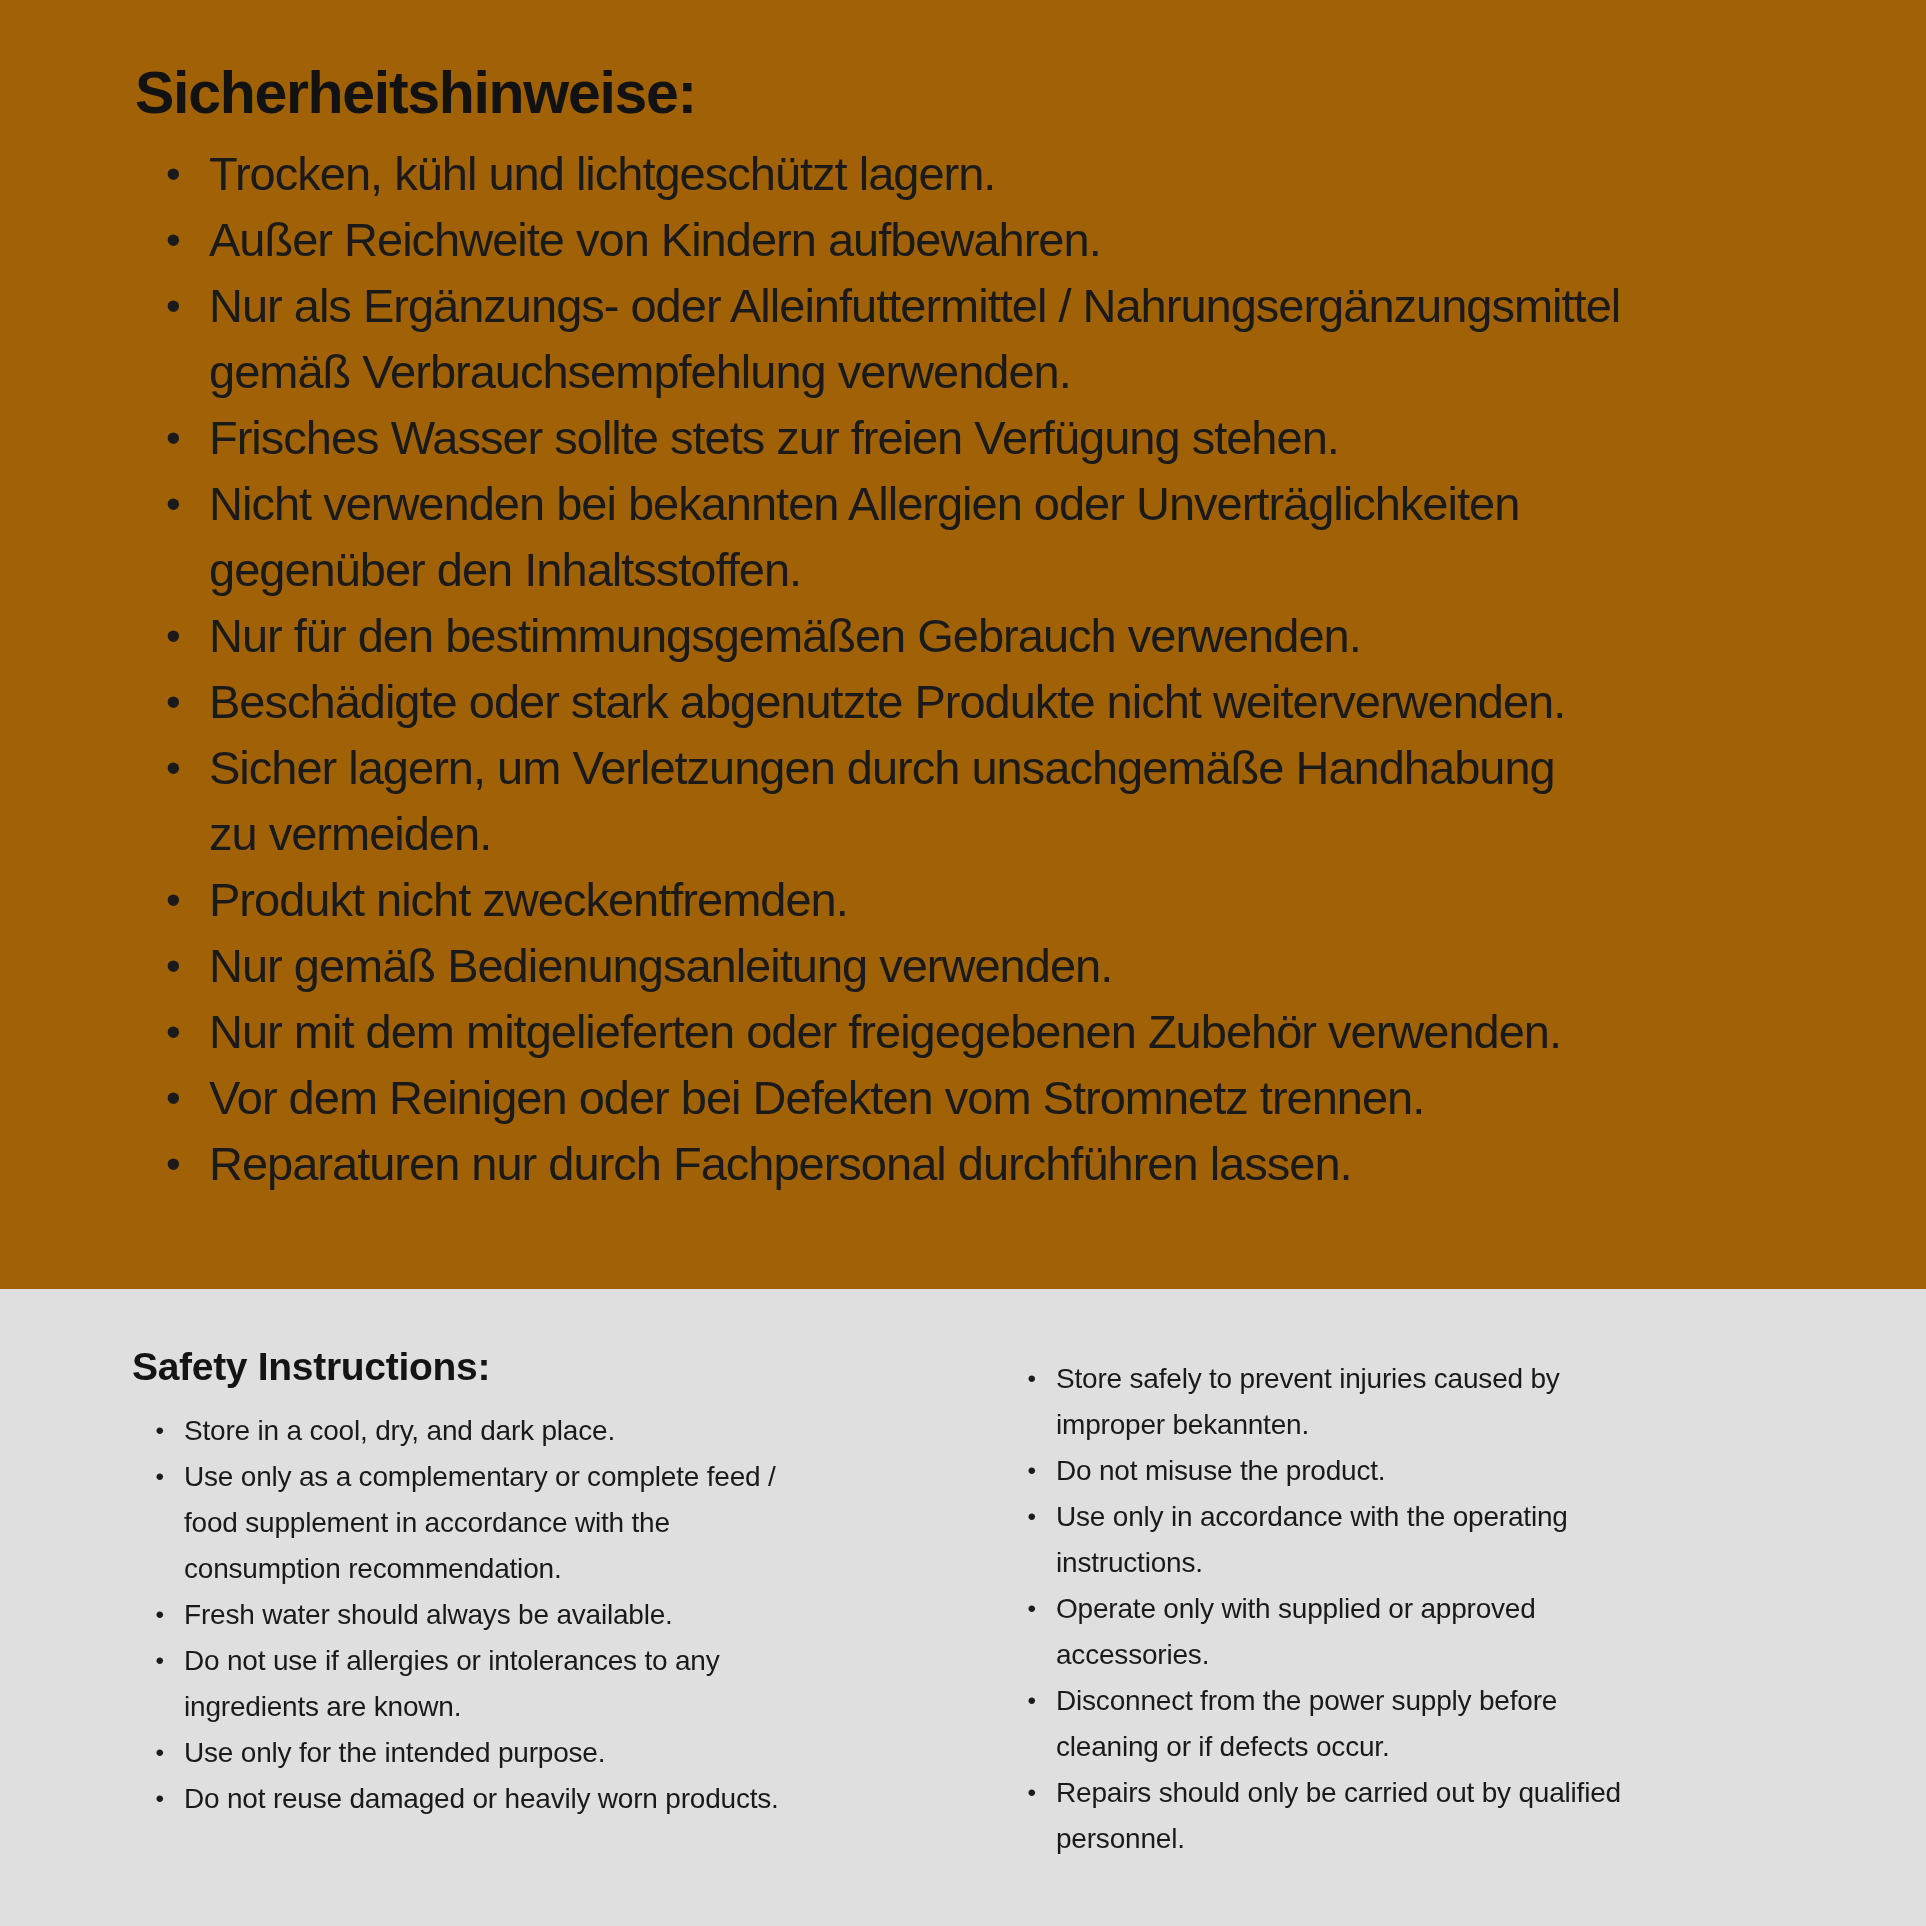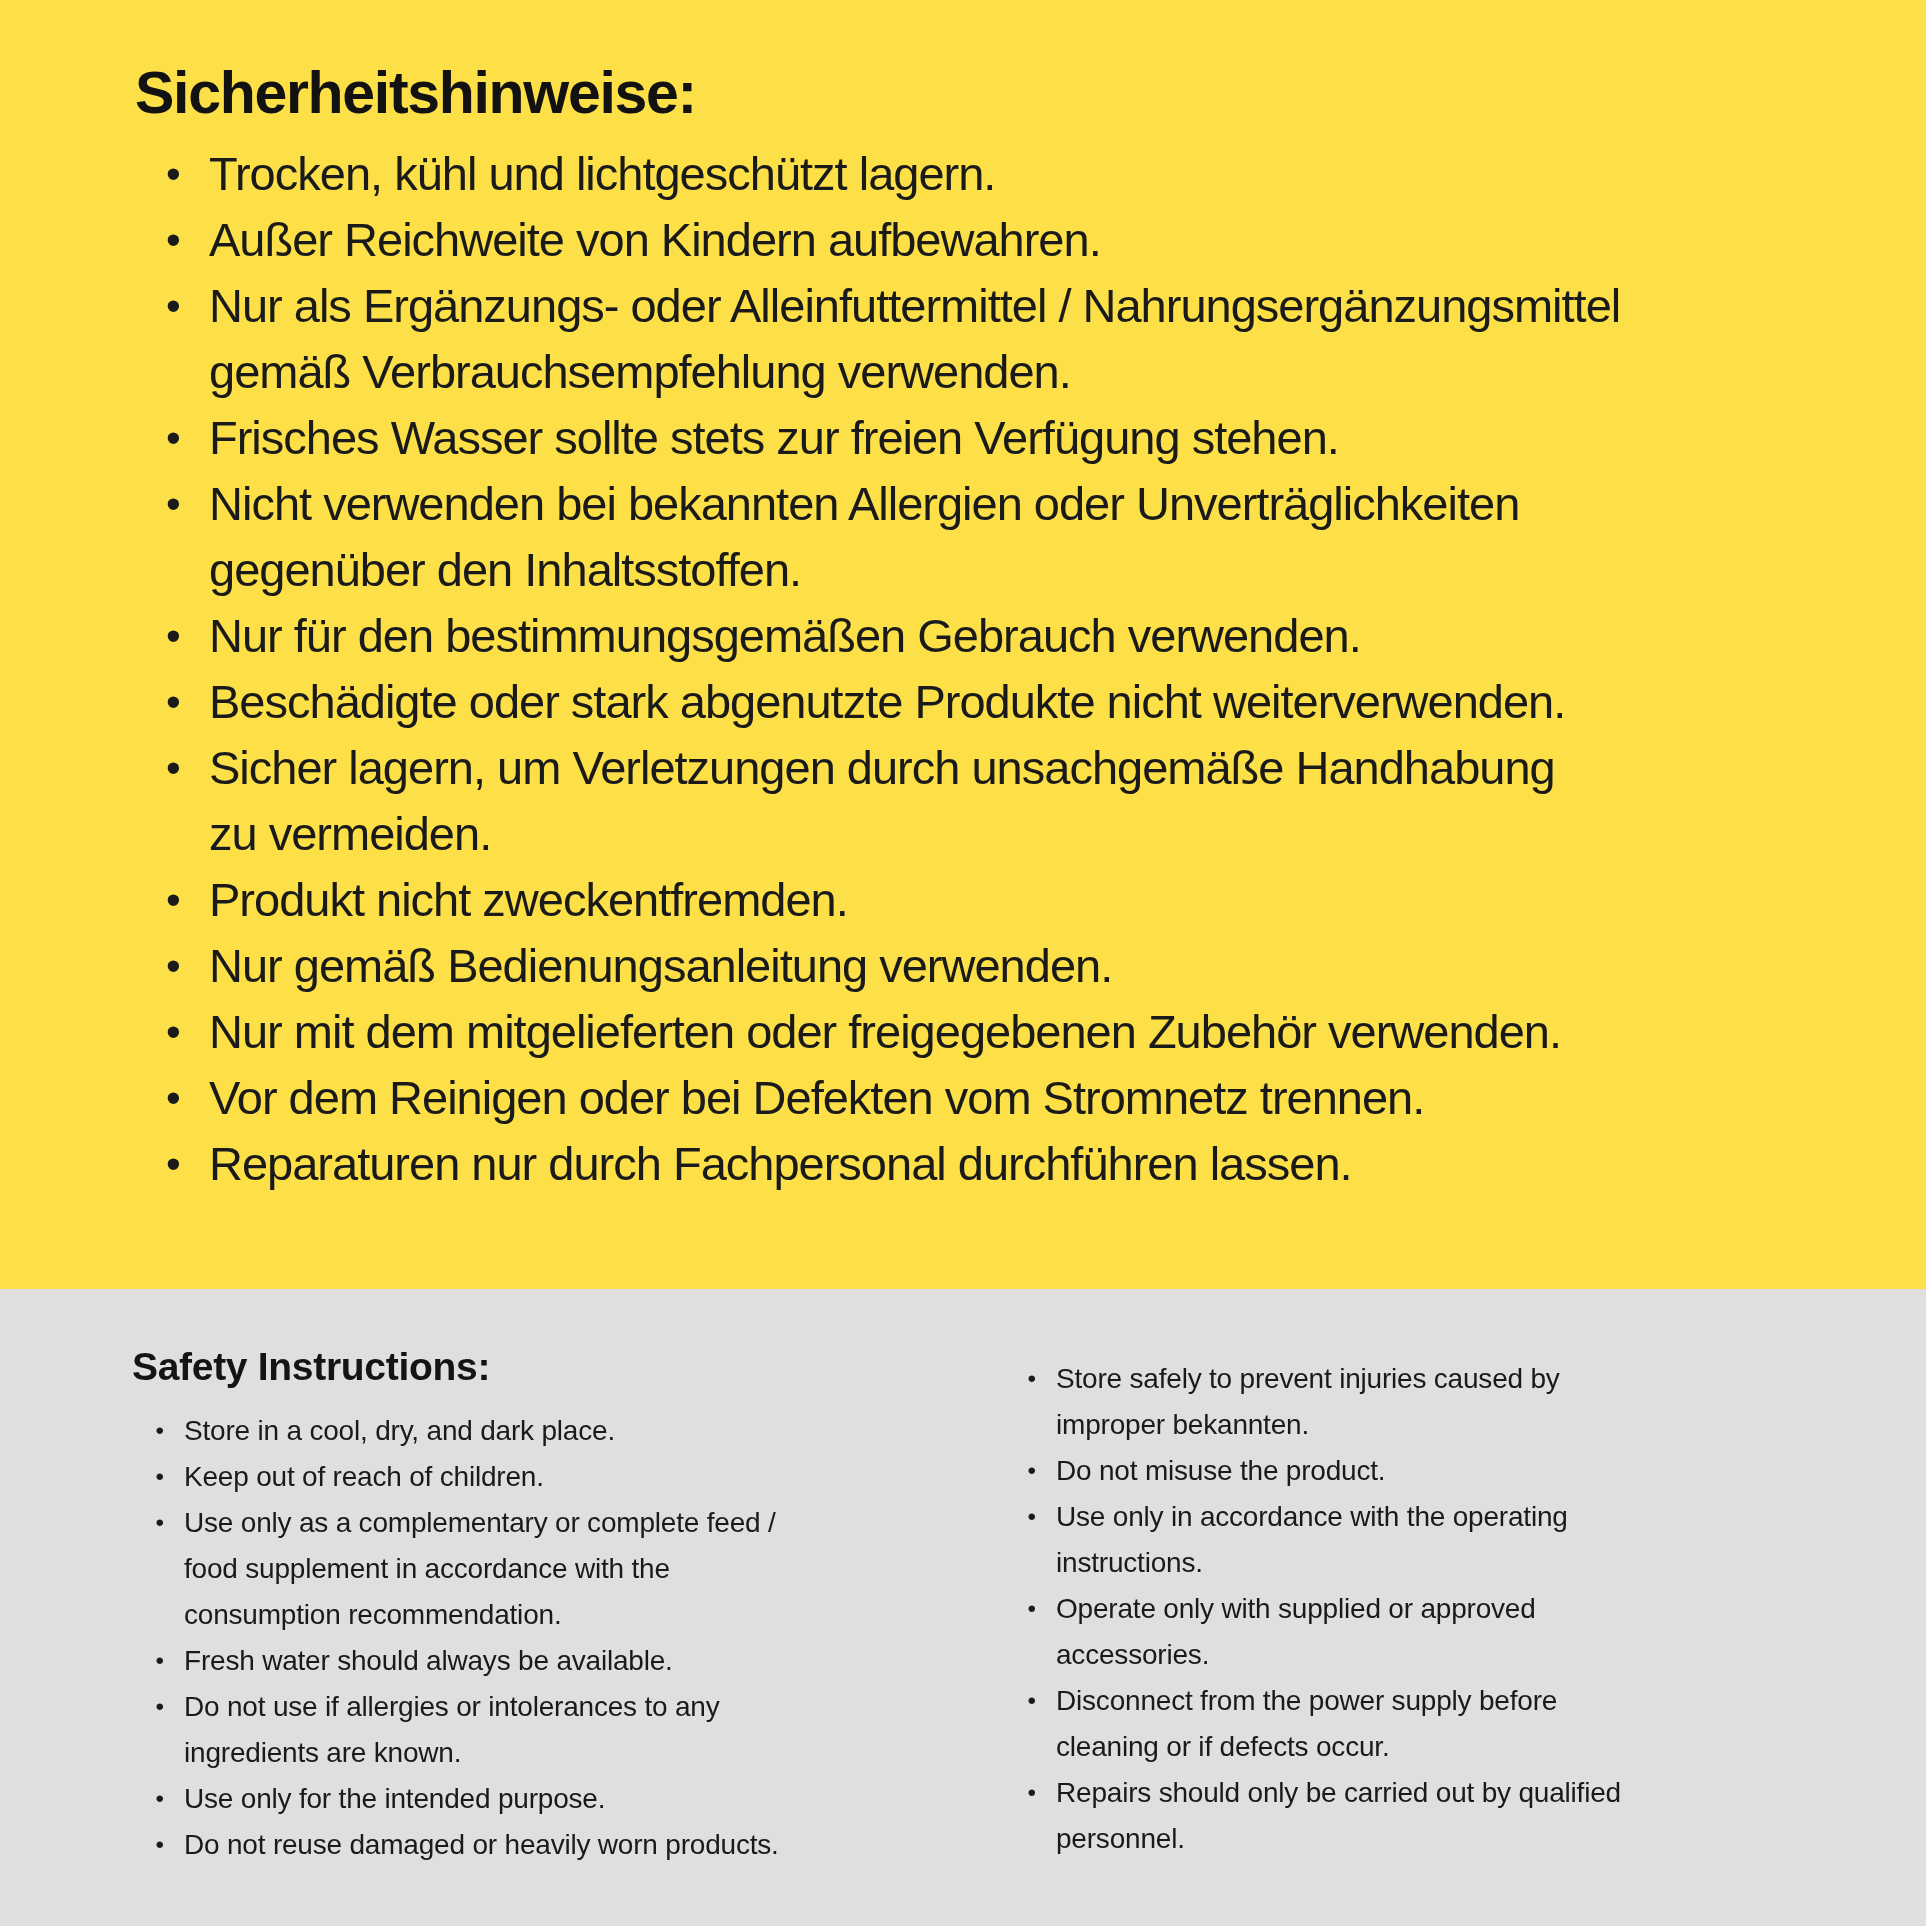--- a/index.html
+++ b/index.html
@@ -4,21 +4,21 @@
 <style>
   html, body {
     margin: 0;
     padding: 0;
     background: #ffffff;
   }
   .page {
     position: relative;
     width: 1926px;
     height: 1926px;
-    background: #fde047;
+    background: #a16207;
     font-family: "Liberation Sans", sans-serif;
     color: #1a1a1a;
     overflow: hidden;
   }
 
   
   .de-title {
     position: absolute;
     left: 135px;
     top: 63px;
@@ -157,23 +157,20 @@
 
   <div class="en-panel">
 
     <h2 class="en-heading">Safety Instructions:</h2>
 
     <ul class="en-list en-left">
       <li>
           <span class="ln">Store in a cool, dry, and dark place.</span>
         </li>
       <li>
-          <span class="ln">Keep out of reach of children.</span>
-        </li>
-      <li>
         <span class="ln">Use only as a complementary or complete feed /</span>
         <span class="ln">food supplement in accordance with the</span>
         <span class="ln">consumption recommendation.</span>
       </li>
       <li>
           <span class="ln">Fresh water should always be available.</span>
         </li>
       <li>
         <span class="ln">Do not use if allergies or intolerances to any</span>
         <span class="ln">ingredients are known.</span>

